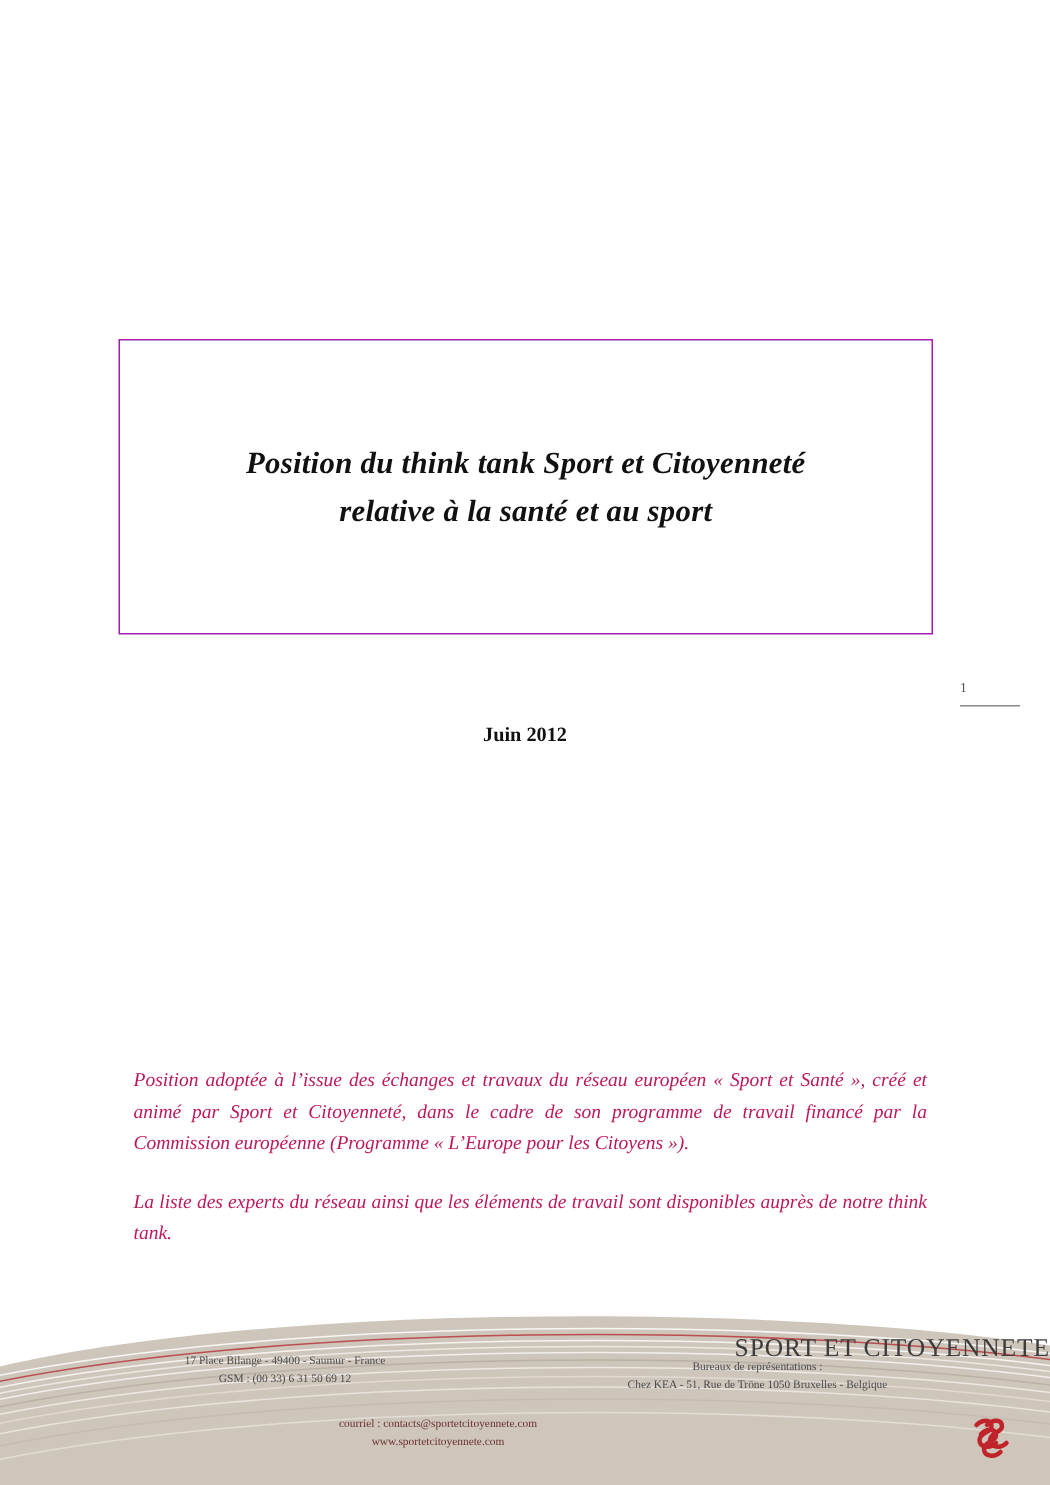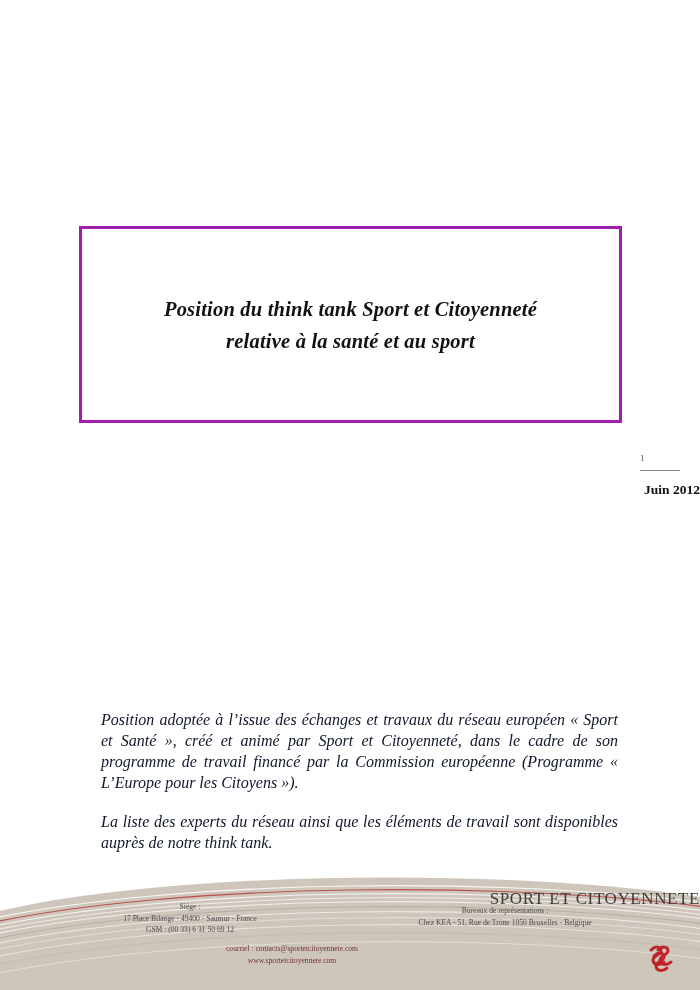--- a/index.html
+++ b/index.html
@@ -21,21 +21,21 @@
     background: #ffffff;
   }
 
   
   .title-box {
     position: absolute;
     left: 79px;
     top: 226px;
     width: 543px;
     height: 197px;
-    border: 3px solid #a21caf;
+    border: 1px solid #a21caf;
     box-sizing: border-box;
     display: flex;
     flex-direction: column;
     align-items: center;
     justify-content: center;
   }
   .title-line {
     font-family: "Liberation Serif", serif;
     font-weight: bold;
     font-style: italic;
@@ -73,42 +73,42 @@
     background: #8a8a8a;
     margin-top: 6px;
   }
 
   
   .doc-date {
     position: absolute;
     left: 0;
     top: 482px;
     width: 700px;
-    text-align: right;
+    text-align: center;
     font-family: "Liberation Serif", serif;
     font-weight: bold;
     font-size: 13.5px;
     color: #111111;
   }
 
   
   .body-block {
     position: absolute;
     left: 84px;
     top: 709px;
     width: 534px;
   }
   .body-para {
     font-family: "Liberation Serif", serif;
     font-style: italic;
-    font-size: 16px;
+    font-size: 13px;
     line-height: 21px;
-    color: #0f172a;
+    color: #be185d;
     text-align: justify;
-    margin: 0 0 18px 17px;
+    margin: 0 0 18px 5px;
   }
   .body-para:last-child {
     margin-bottom: 0;
   }
 
   
   .footer {
     position: absolute;
     left: 0;
     bottom: 0;
@@ -224,21 +224,20 @@
         <path d="M-20,95 C180,51 520,51 720,79" stroke="#ffffff" opacity="0.5"></path>
         <path d="M-20,103 C180,59 520,59 720,87" stroke="#b8b0a6" opacity="0.45"></path>
         <path d="M-20,112 C180,68 520,68 720,96" stroke="#ffffff" opacity="0.4"></path>
       </g>
     </svg>
 
     <div class="footer-content">
       <div class="footer-org">SPORT ET CITOYENNETE</div>
 
       <div class="footer-col left">
-        <div>Siège :</div>
         <div>17 Place Bilange - 49400 - Saumur - France</div>
         <div>GSM : (00 33) 6 31 50 69 12</div>
       </div>
 
       <div class="footer-col right">
         <div>Bureaux de représentations :</div>
         <div>Chez KEA - 51, Rue de Tröne  1050 Bruxelles - Belgique</div>
       </div>
 
       <div class="footer-contact">

